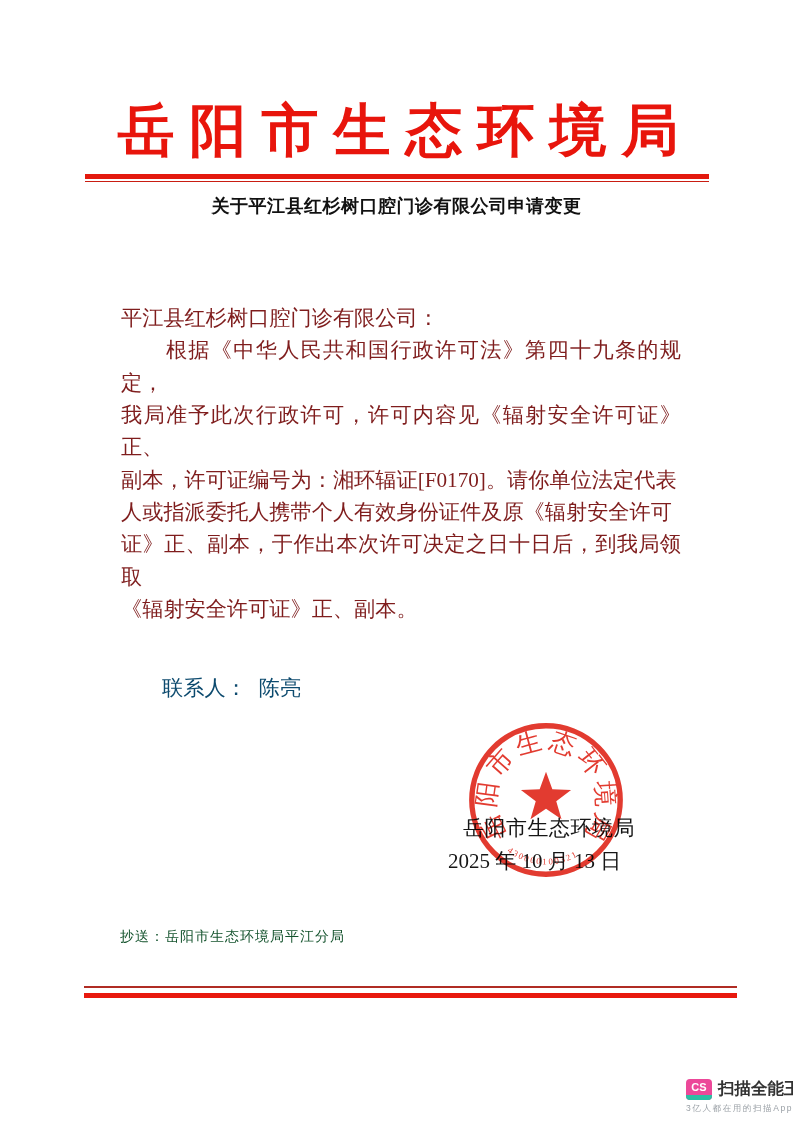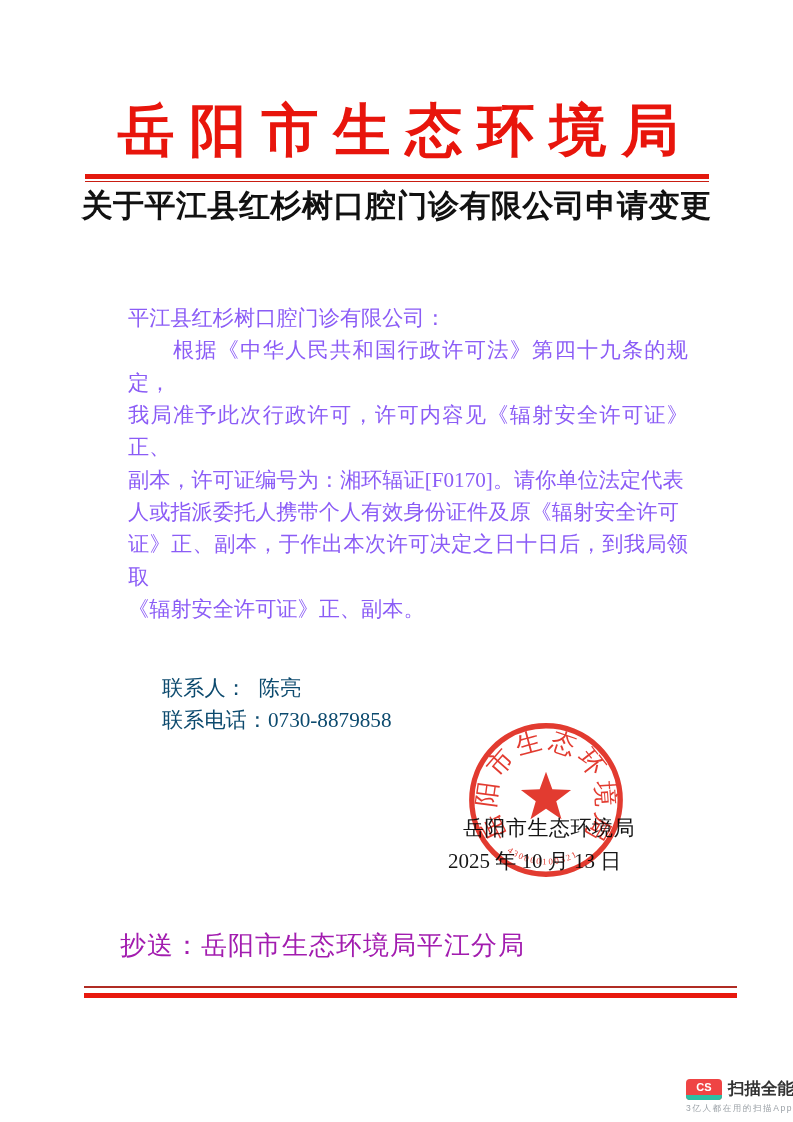--- a/index.html
+++ b/index.html
@@ -35,35 +35,35 @@
   .rule-bottom { position: absolute; left: 84px; width: 653px; }
   .rule-bottom-thin  { top: 986px; height: 1.8px; background: #b02c24; }
   .rule-bottom-thick { top: 993px; height: 5px; background: #e8190e; }
 
   .doc-title {
     position: absolute;
     top: 186px;
     left: 0;
     width: 100%;
     text-align: center;
-    font-size: 31px;
+    font-size: 18px;
     font-weight: bold;
     color: #111111;
     line-height: 40px;
     letter-spacing: 0.5px;
   }
 
   .body-text {
     position: absolute;
     top: 302px;
-    left: 128px;
+    left: 121px;
     width: 560px;
     font-size: 21.2px;
     line-height: 32.35px;
-    color: #8b5cf6;
+    color: #7f1d1d;
     text-align: justify;
     font-family: Liberation Serif, serif;
   }
   .para, .salutation { white-space: pre-line; }
 
   .contact {
     position: absolute;
     top: 672px;
     left: 162px;
     font-size: 21.2px;
@@ -91,36 +91,36 @@
     height: 166px;
     mix-blend-mode: multiply;
     opacity: 0.92;
   }
   .seal text { font-family: "Liberation Serif", "DejaVu Serif", serif; }
 
   .cc-line {
     position: absolute;
     top: 928px;
     left: 120px;
-    font-size: 26px;
-    color: #a21caf;
+    font-size: 14px;
+    color: #14532d;
     letter-spacing: 1px;
   }
 
   .watermark {
     position: absolute;
     left: 686px;
     top: 1078px;
     font-family: "Liberation Sans", "DejaVu Sans", sans-serif;
   }
   .wm-row { display: flex; align-items: center; gap: 6px; }
   .wm-badge {
     position: relative;
-    width: 36px; height: 21px;
-    background: #ef4444;
+    width: 26px; height: 21px;
+    background: #ec4899;
     border-radius: 4px;
     display: flex; align-items: flex-start; justify-content: center;
     overflow: hidden;
     flex: 0 0 auto;
   }
   .wm-badge-text { color: #ffffff; font-size: 11px; font-weight: bold; line-height: 16px; }
   .wm-badge-strip {
     position: absolute; bottom: 0; left: 0;
     width: 100%; height: 4.5px;
     background: #2bbfa4;
@@ -153,21 +153,20 @@
     <div class="para">　　根据《中华人民共和国行政许可法》第四十九条的规定，
 我局准予此次行政许可，许可内容见《辐射安全许可证》正、
 副本，许可证编号为：湘环辐证[F0170]。请你单位法定代表
 人或指派委托人携带个人有效身份证件及原《辐射安全许可
 证》正、副本，于作出本次许可决定之日十日后，到我局领取
 《辐射安全许可证》正、副本。</div>
   </div>
 
   <div class="contact">
     <div class="contact-line"><span>联系人：</span><span class="contact-gap"></span><span>陈亮</span></div>
-    <div class="contact-line"><span>联系电话：</span><span>0730-8879858</span></div>
   </div>
 
   <div class="signature">
     <div class="sig-agency">岳阳市生态环境局</div>
     <div class="sig-date">2025 年 10 月 13 日</div>
   </div>
 
   <svg class="seal" viewBox="0 0 170 170" aria-hidden="true">
     <defs>
       <path id="arcTop" d="M 48.2 121.8 A 52 52 0 1 1 121.8 121.8"></path>

